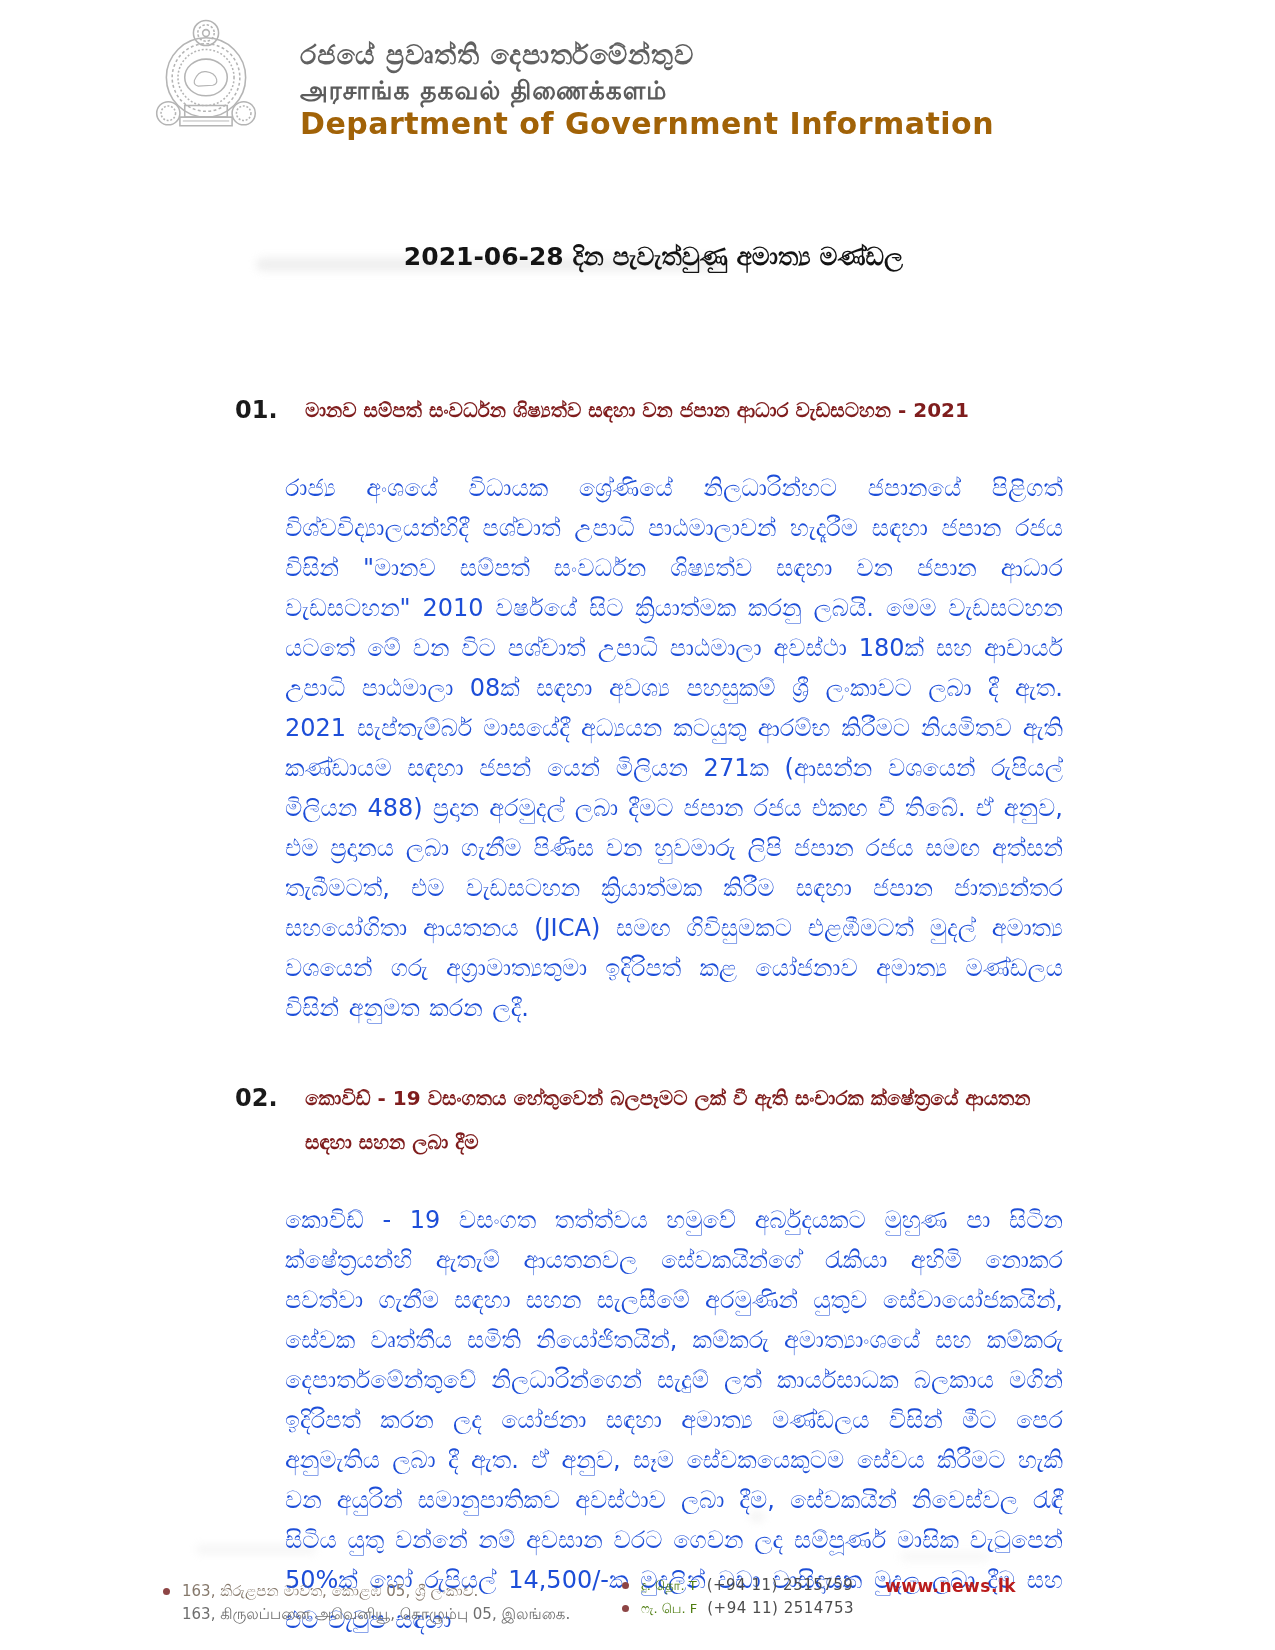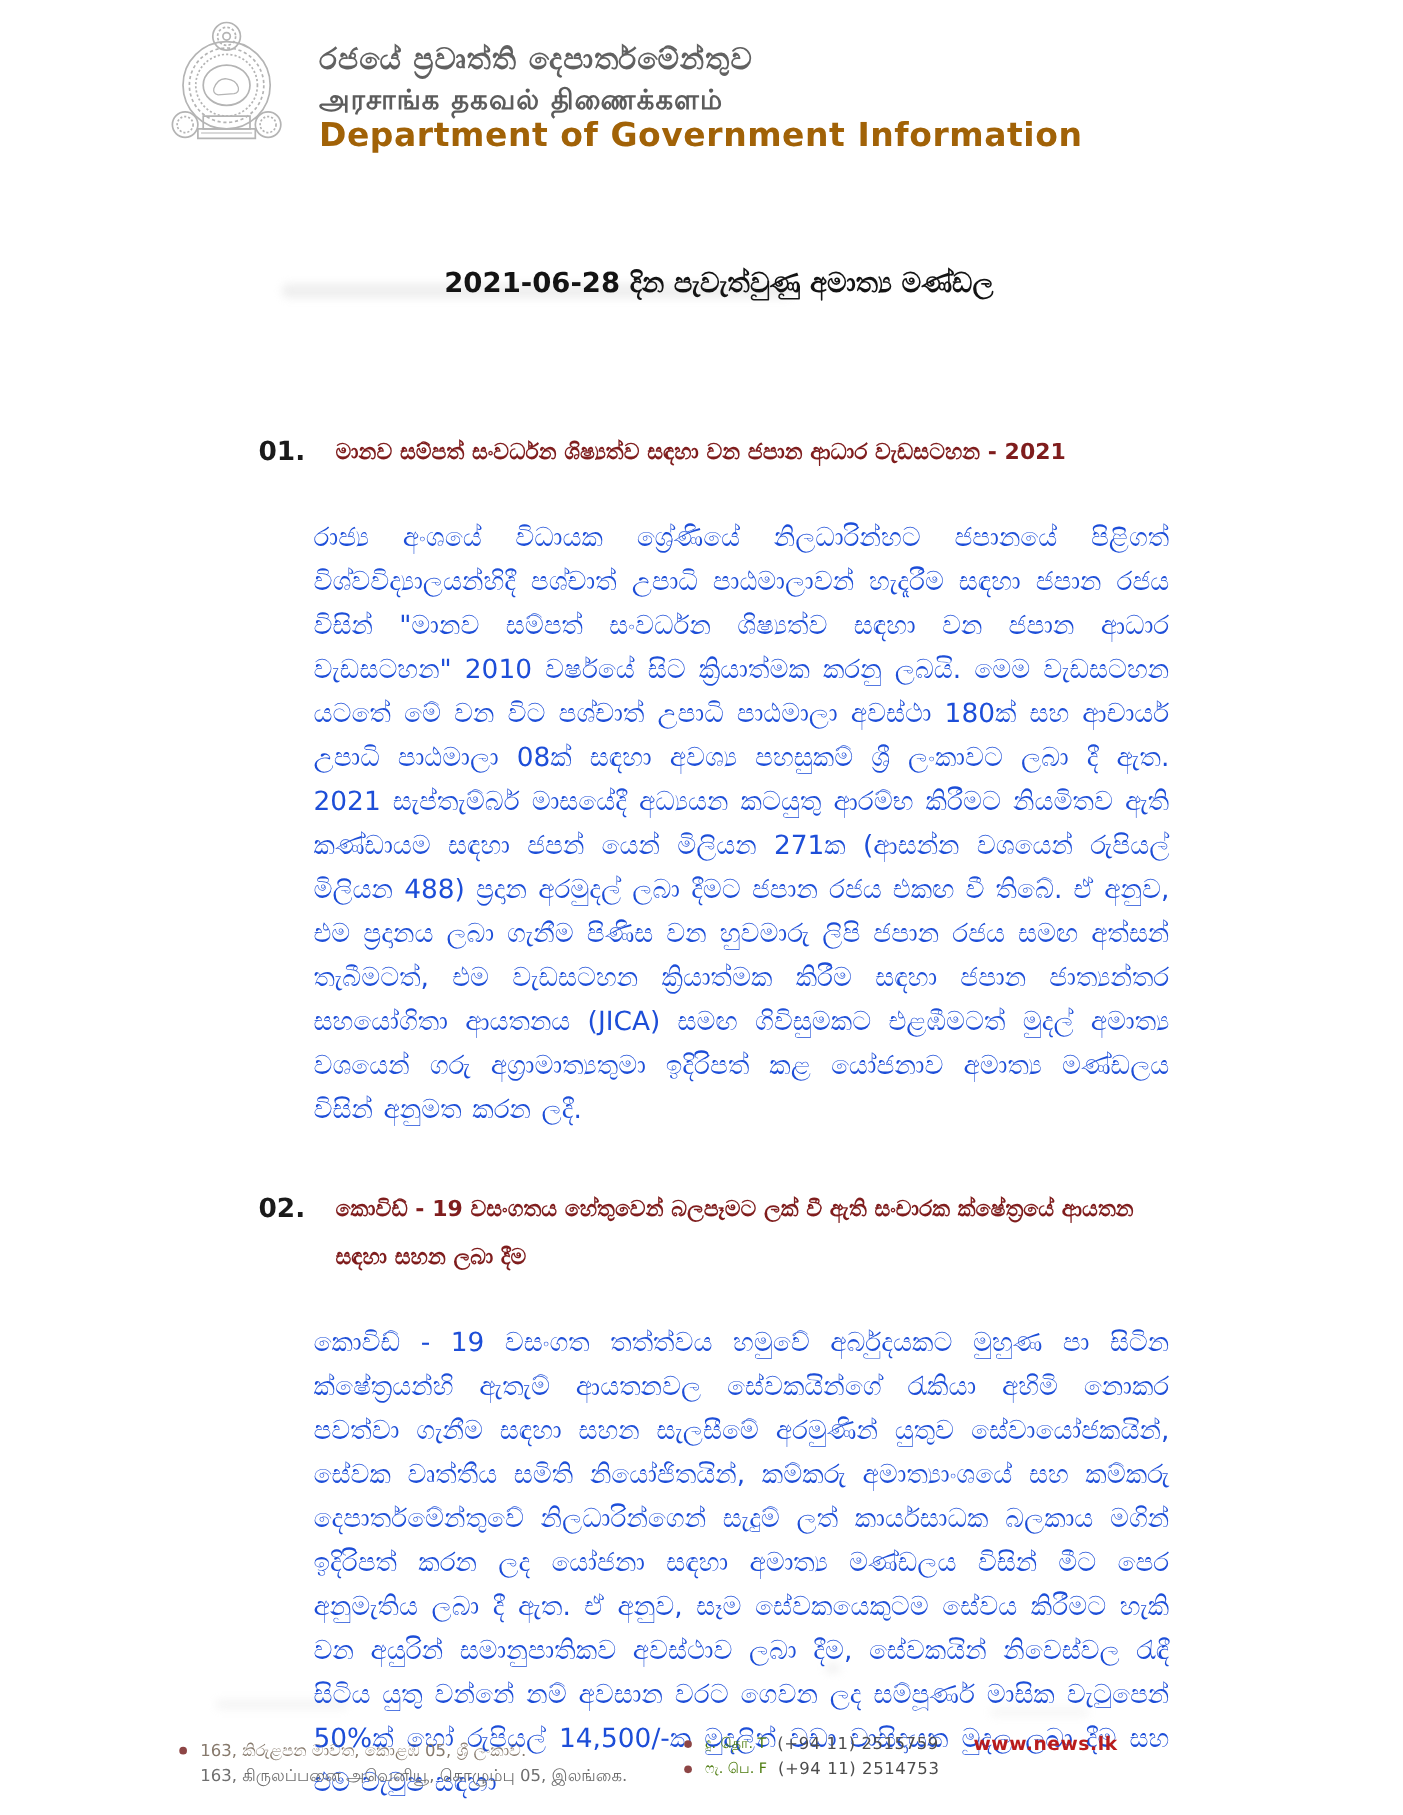--- a/index.html
+++ b/index.html
@@ -10,21 +10,21 @@
     margin: 0 auto;
     background: #ffffff;
     font-family: "DejaVu Sans", sans-serif;
     color: #1c1c1c;
     overflow: hidden;
   }
 
   
   .header { position: absolute; top: 16px; left: 148px; display: flex; align-items: flex-start; }
   .emblem { width: 116px; height: 122px; flex: 0 0 auto; }
-  .dept-names { margin-left: 26px; padding-top: 22px; }
+  .dept-names { margin-left: 36px; padding-top: 22px; }
   .dept-si { font-size: 27px; font-weight: 700; color: #616161; letter-spacing: 1px; line-height: 34px; }
   .dept-ta { font-size: 25px; font-weight: 700; color: #5c5c5c; letter-spacing: 1px; line-height: 33px; margin-top: 2px; }
   .dept-en { font-size: 30px; font-weight: 700; color: #a16207; letter-spacing: .5px; line-height: 30px; margin-top: 2px; }
 
   
   .doc-title { position: absolute; top: 235px; left: 0; right: 0; text-align: center; padding-left: 32px; }
   .doc-title .t-line { font-size: 25px; font-weight: 700; line-height: 43px; color: #141414; }
 
   
   .content { position: absolute; top: 388px; left: 235px; width: 828px; }

